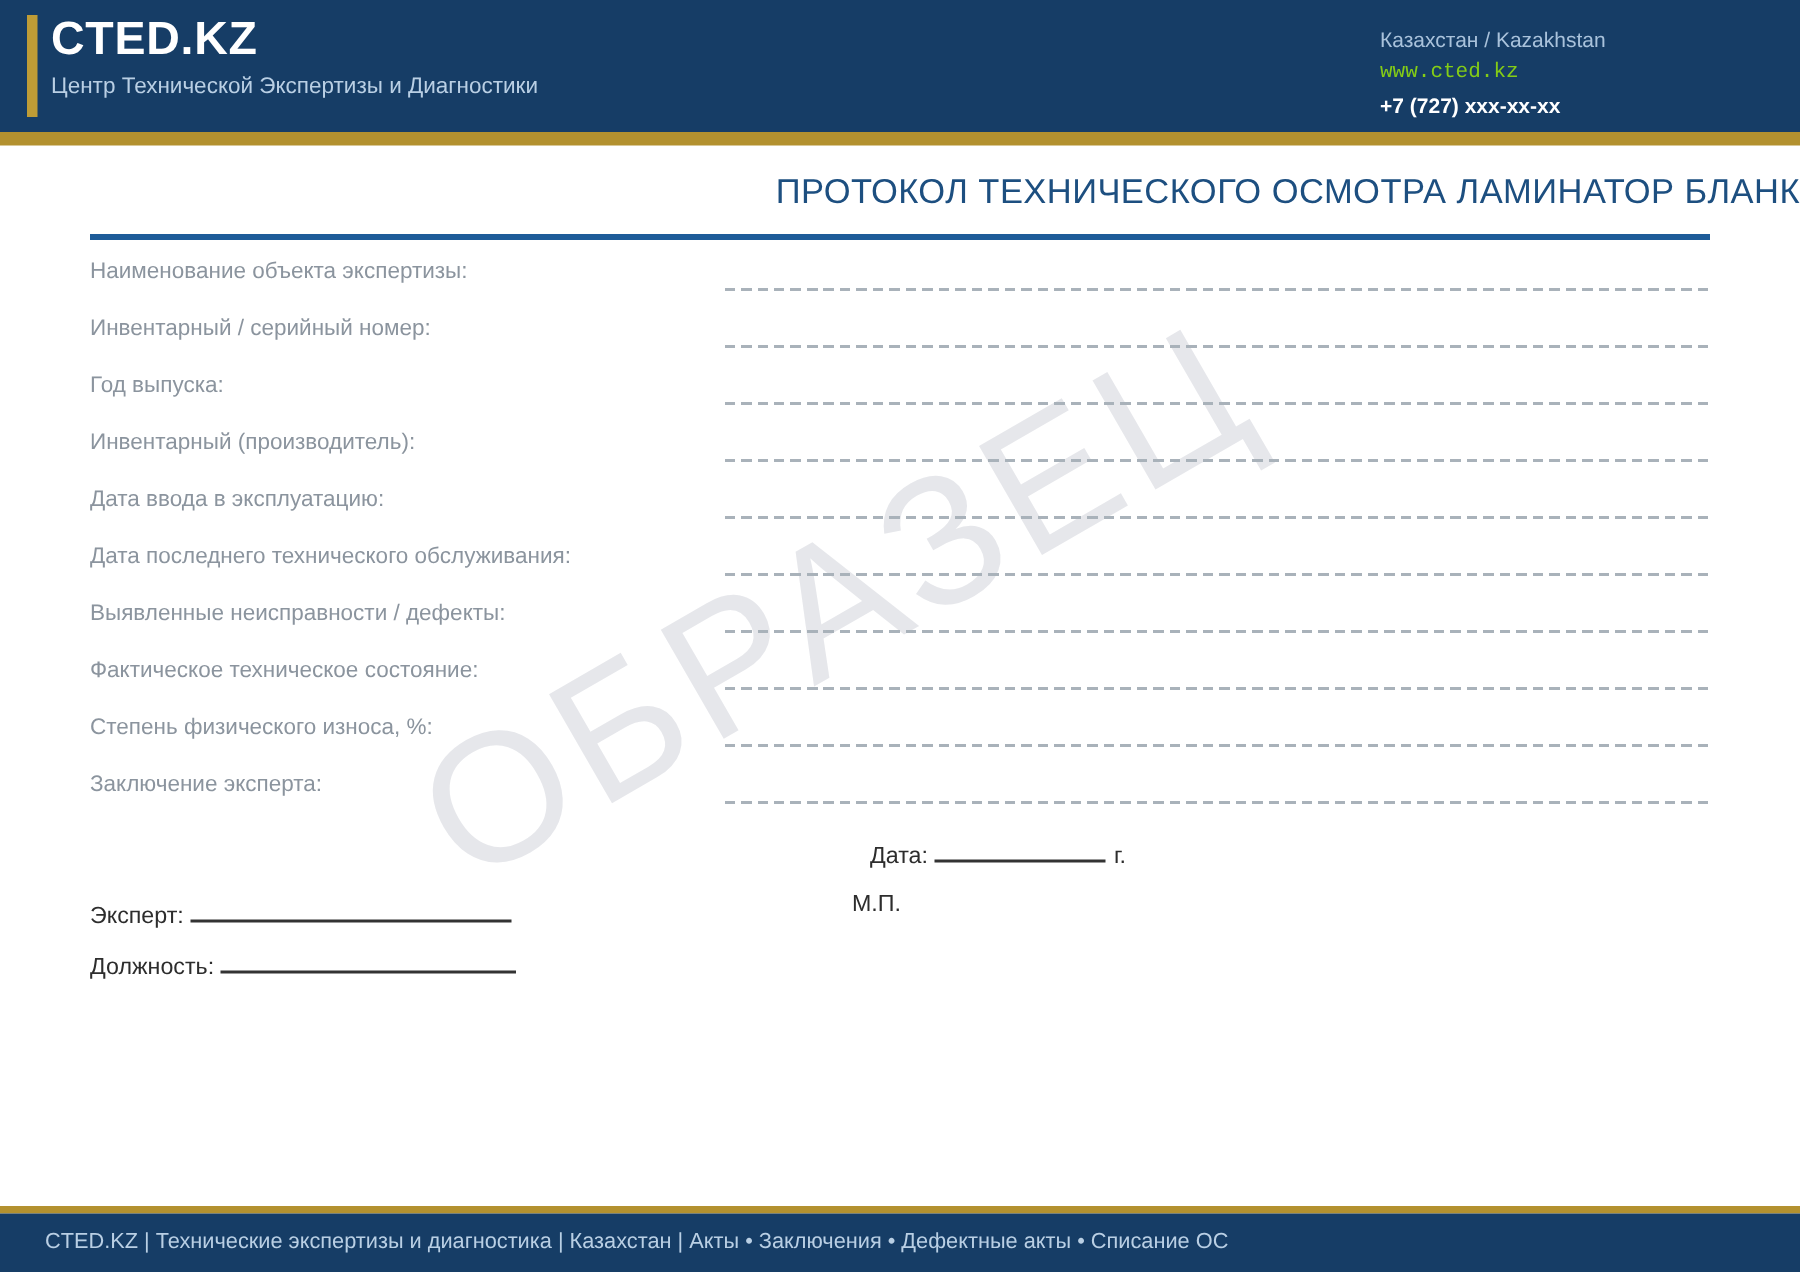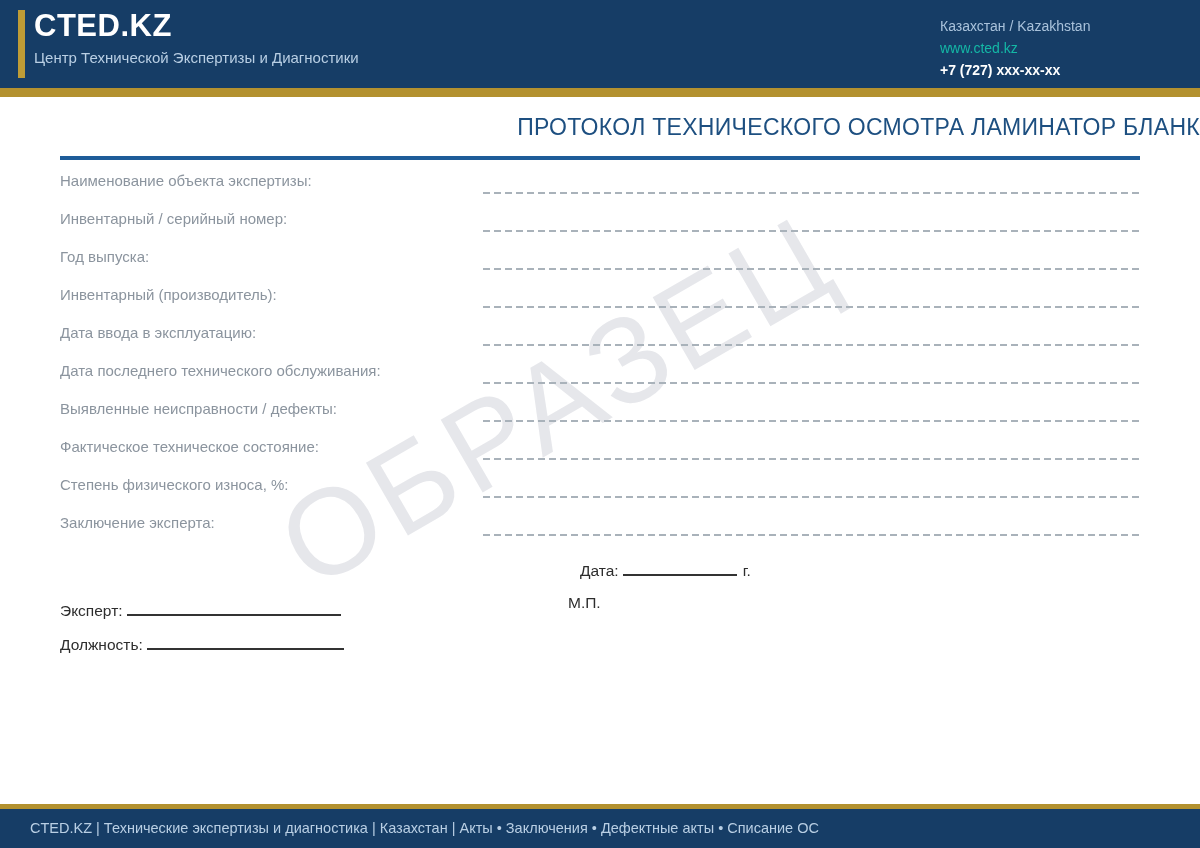--- a/index.html
+++ b/index.html
@@ -7,23 +7,23 @@
   body { font-family: "Liberation Sans", sans-serif; background: #ffffff; }
 
   .page { position: relative; width: 1200px; height: 848px; background: #ffffff; overflow: hidden; }
 
   
   .topbar { position: absolute; left: 0; top: 0; width: 1200px; height: 88px; background: #163D66; }
   .accent-bar { position: absolute; left: 18px; top: 10px; width: 7px; height: 68px; background: #BE9C36; }
   .brand-block { position: absolute; left: 34px; top: 9px; }
   .logo { font-size: 31px; font-weight: bold; color: #ffffff; letter-spacing: 0.5px; line-height: 1.1; }
   .tagline { margin-top: 6px; font-size: 15px; color: #B9CFE4; }
-  .contact-block { position: absolute; left: 940px; top: 15px; font-size: 14px; line-height: 22px; }
+  .contact-block { position: absolute; left: 920px; top: 15px; font-size: 14px; line-height: 22px; }
   .contact-country { color: #A9C2DB; }
-  .contact-site { color: #14b8a6; cursor: pointer; }
+  .contact-site { color: #84cc16; cursor: pointer; font-family: Liberation Mono, monospace; }
   .contact-phone { color: #ffffff; font-weight: bold; }
 
   .gold-band { position: absolute; left: 0; top: 88px; width: 1200px; height: 9px; background: #B3912F; }
 
   
   .doc-title { position: absolute; left: 0; top: 114px; width: 1200px; text-align: right;
                font-size: 23px; color: #1D4F80; letter-spacing: 0.3px; }
   .title-rule { position: absolute; left: 60px; top: 156px; width: 1080px; height: 4px; background: #1E5C99; }
 
   

